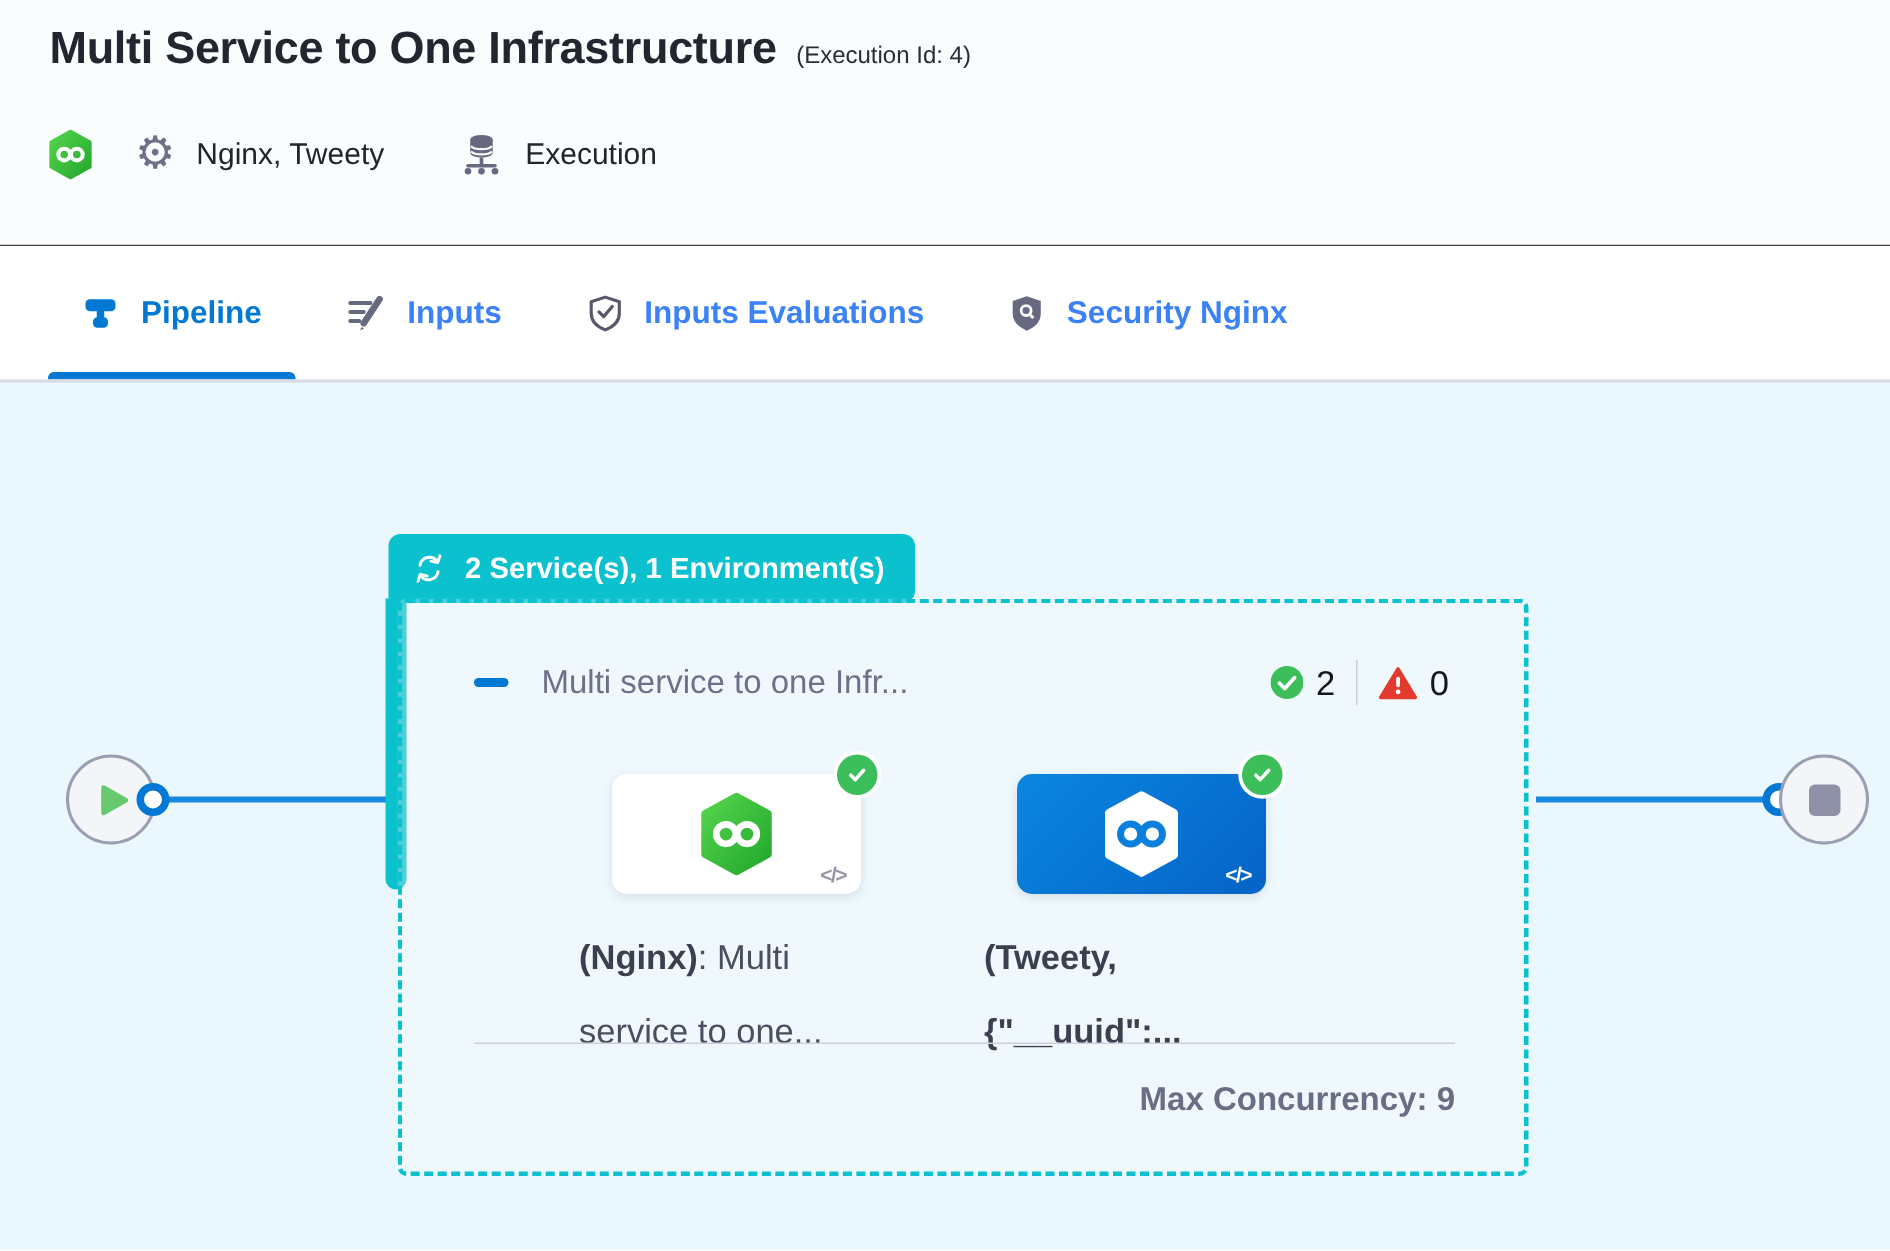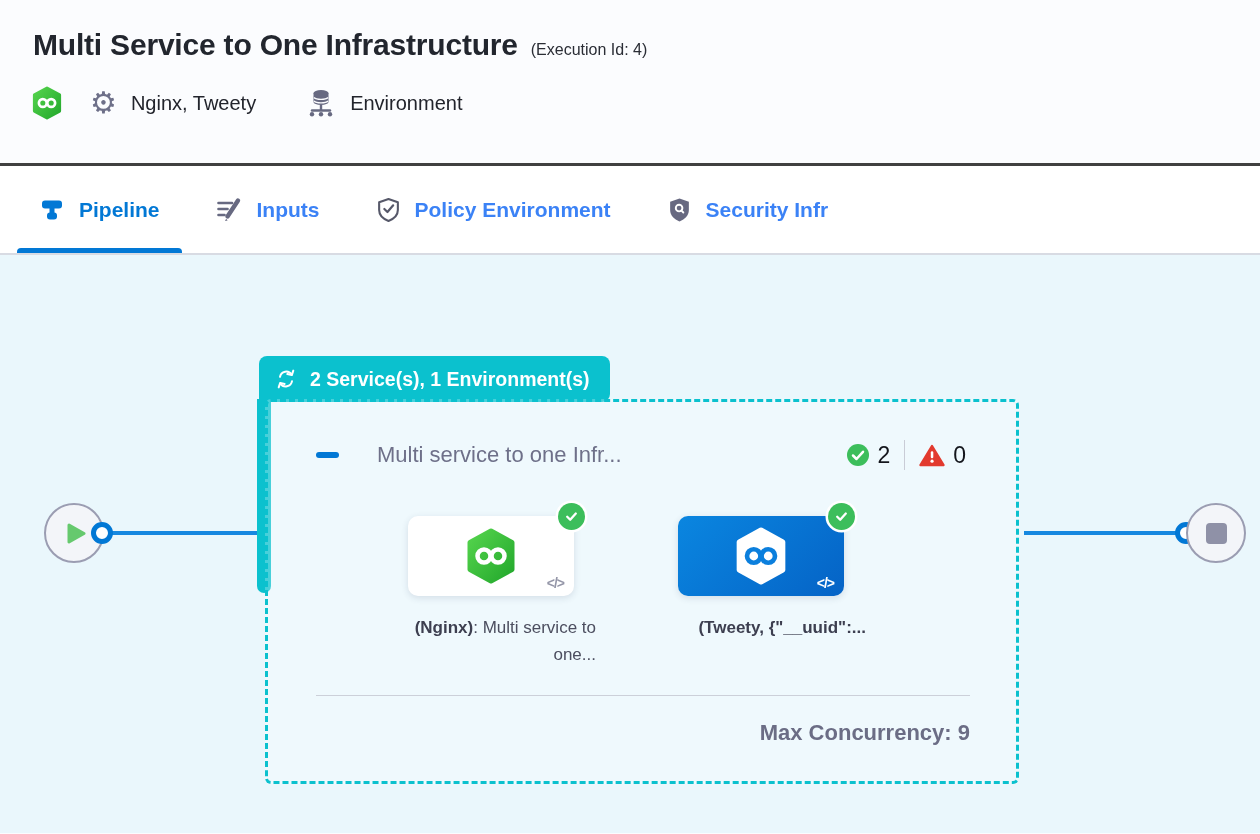--- a/index.html
+++ b/index.html
@@ -2,31 +2,31 @@
 <html><head>
 <meta charset="utf-8">
 <style>
   * { margin:0; padding:0; box-sizing:border-box; }
   body { font-family:"Liberation Sans","DejaVu Sans",sans-serif; background:#fff; }
   .page { position:relative; width:1260px; height:834px; overflow:hidden; background:#fbfcfe; }
 
   
   .header { position:relative; height:163px; background:#fbfcfe; }
   .title-row { position:absolute; left:33px; top:16px; display:flex; align-items:baseline; gap:13px; }
-  .page-title { font-size:30px; font-weight:700; color:#22262e; letter-spacing:-0.2px;margin-top:12px; }
+  .page-title { font-size:30px; font-weight:700; color:#22262e; letter-spacing:-0.2px; }
   .exec-id { font-size:16px; font-weight:400; color:#2a2d35; }
   .meta-row { position:absolute; left:32px; top:84px; height:38px; display:flex; align-items:center; }
   .meta-row .hx-logo { margin-right:28px; }
   .gear { font-size:30px; line-height:30px; color:#6e7089; margin-right:14px; }
   .meta-text { font-size:20px; font-weight:500; color:#22242c; }
   .meta-gap { width:50px; }
   .infra-ic { margin-right:14px; }
 
   
-  .tabbar { display:flex; align-items:stretch; height:90px; padding-left:17px; background:#fff; border-top:3px solid #404040; }
+  .tabbar { display:flex; align-items:stretch; height:90px; padding-left:32px; background:#fff; border-top:1px solid #404040; }
   .tab { position:relative; display:flex; align-items:center; gap:14px; padding:0 22px; margin-right:12px; font-size:21px; font-weight:600; color:#3b82f6; cursor:pointer; }
   .tab .underline { display:none; }
   .tab.active { color:#0278d5; }
   .tab.active .underline { display:block; position:absolute; left:0; right:0; bottom:0; height:5px; background:#0278d5; border-radius:4px 4px 0 0; }
 
   
   .canvas { position:relative; height:580px; background:#eaf7fc; border-top:2px solid #d8dbe3; }
   .edge { position:absolute; height:4px; background:#1688e0; top:276px; }
   .edge.left { left:74px; width:192px; }
   .edge.right { left:1024px; width:162px; }
@@ -38,34 +38,34 @@
   .ring.left { left:91px; }
   .ring.right { left:1175px; }
 
   
   .stage-badge { position:absolute; left:259px; top:101px; height:46px; display:inline-flex; align-items:center; gap:12px; padding:0 20px 0 15px; background:#0bc1ce; border-radius:8px 8px 8px 0; color:#fff; font-size:19.5px; font-weight:600; cursor:pointer; white-space:nowrap; z-index:2; }
   .stage-strip { position:absolute; left:257px; top:144px; width:14px; height:194px; background:#0bc1ce; border-radius:0 0 7px 7px; z-index:1; }
   .stage-box { position:absolute; left:265px; top:144px; width:754px; height:385px; border:3px dashed #0bc1ce; border-radius:6px; background:rgba(255,255,255,0.25); z-index:3; }
 
   .stage-head { position:absolute; left:48px; right:50px; top:38px; display:flex; align-items:center; }
   .minus-bar { width:23px; height:6px; border-radius:3px; background:#0278d5; cursor:pointer; flex:none; }
-  .stage-title { margin-left:38px; font-size:22px; color:#6e7089; cursor:pointer; white-space:nowrap; }
+  .stage-title { margin-left:22px; font-size:22px; color:#6e7089; cursor:pointer; white-space:nowrap; }
   .counters { margin-left:auto; display:flex; align-items:center; }
   .count-num { font-size:23px; font-weight:500; color:#14161c; margin-left:8px; }
   .count-divider { width:1px; height:30px; background:#c9ccd6; margin:0 14px; }
 
   .svc-card { position:absolute; width:166px; height:80px; border-radius:10px; top:114px; box-shadow:0 2px 7px rgba(40,60,90,0.14); display:flex; align-items:center; justify-content:center; cursor:pointer; }
   .svc-card.light { left:140px; background:#fff; }
   .svc-card.blue { left:410px; background:linear-gradient(135deg,#0a86e0,#0563c6); }
   .svc-check { position:absolute; right:-11px; top:-13px; width:27px; height:27px; border-radius:50%; background:#3cbe5b; box-shadow:0 0 0 2.5px #fff; display:flex; align-items:center; justify-content:center; }
   .code-glyph { position:absolute; right:10px; bottom:5px; font-size:14px; font-weight:700; letter-spacing:-1px; }
   .svc-card.light .code-glyph { color:#9496a8; }
   .svc-card.blue .code-glyph { color:#fff; }
 
-  .svc-label { position:absolute; top:212px; width:210px; text-align:right; font-size:17px; line-height:27px; color:#4c4e5f; }
+  .svc-label { position:absolute; top:212px; width:210px; text-align:left; font-size:23px; line-height:49px; color:#4c4e5f; }
   .svc-label .b { font-weight:700; color:#3d3f50; }
   .svc-label.l1 { left:118px; }
   .svc-label.l2 { left:388px; }
 
   .stage-hr { position:absolute; left:48px; right:46px; top:293px; height:1px; background:#ccd0d9; }
   .max-conc { position:absolute; right:46px; top:318px; font-size:22px; font-weight:700; color:#6b6d85; }
 
   svg { display:block; }
 </style>
 </head>
@@ -100,21 +100,21 @@
           <ellipse cx="15" cy="5" rx="7.5" ry="3" fill="#676981"></ellipse>
           <path d="M7.5 5 v9 a7.5 3 0 0 0 15 0 v-9 Z" fill="#676981"></path>
           <path d="M8 9.5 a7.5 3 0 0 0 14 0 M8 13 a7.5 3 0 0 0 14 0" stroke="#fbfcfe" stroke-width="1.4" fill="none"></path>
           <line x1="15" y1="17" x2="15" y2="22.5" stroke="#676981" stroke-width="2.4"></line>
           <line x1="6" y1="22.5" x2="24" y2="22.5" stroke="#676981" stroke-width="2.4" stroke-linecap="round"></line>
           <circle cx="6" cy="26.2" r="2.2" fill="#676981"></circle>
           <circle cx="15" cy="26.2" r="2.2" fill="#676981"></circle>
           <circle cx="24" cy="26.2" r="2.2" fill="#676981"></circle>
         </svg>
       </span>
-      <span class="meta-text">Environment</span>
+      <span class="meta-text">Execution</span>
     </div>
   </div>
 
   <div class="tabbar">
     <div class="tab active">
       <span>
         <svg width="26" height="26" viewBox="0 0 26 26">
           <rect x="3" y="3.5" width="20" height="8" rx="3" fill="#0278d5"></rect>
           <rect x="10.5" y="11" width="5" height="5" fill="#0278d5"></rect>
           <rect x="8" y="15.5" width="10" height="7" rx="3" fill="#0278d5"></rect>
@@ -138,32 +138,32 @@
       <span>Inputs</span>
 
     </div>
     <div class="tab">
       <span>
         <svg width="25" height="26" viewBox="0 0 24 25">
           <path d="M12 2 L21 5 V12.5 C21 17.6 17.2 21 12 23 C6.8 21 3 17.6 3 12.5 V5 Z" fill="none" stroke="#565869" stroke-width="2" stroke-linejoin="round"></path>
           <path d="M8 11.5 L11 14.5 L16.5 8" fill="none" stroke="#565869" stroke-width="2.1" stroke-linecap="round" stroke-linejoin="round"></path>
         </svg>
       </span>
-      <span>Policy Environment</span>
+      <span>Inputs Evaluations</span>
 
     </div>
     <div class="tab">
       <span>
         <svg width="25" height="26" viewBox="0 0 24 25">
           <path d="M12 1.5 L21 4.5 V12.5 C21 17.8 17.2 21.3 12 23.5 C6.8 21.3 3 17.8 3 12.5 V4.5 Z" fill="#676981"></path>
           <circle cx="11.6" cy="10.6" r="3.2" fill="none" stroke="#fff" stroke-width="1.8"></circle>
           <line x1="13.9" y1="13" x2="15.7" y2="14.9" stroke="#fff" stroke-width="1.8" stroke-linecap="round"></line>
         </svg>
       </span>
-      <span>Security Infr</span>
+      <span>Security Nginx</span>
 
     </div>
   </div>
 
   <div class="canvas">
 
     <div class="edge left"></div>
     <div class="edge right"></div>
 
     <div class="node-circle start">

